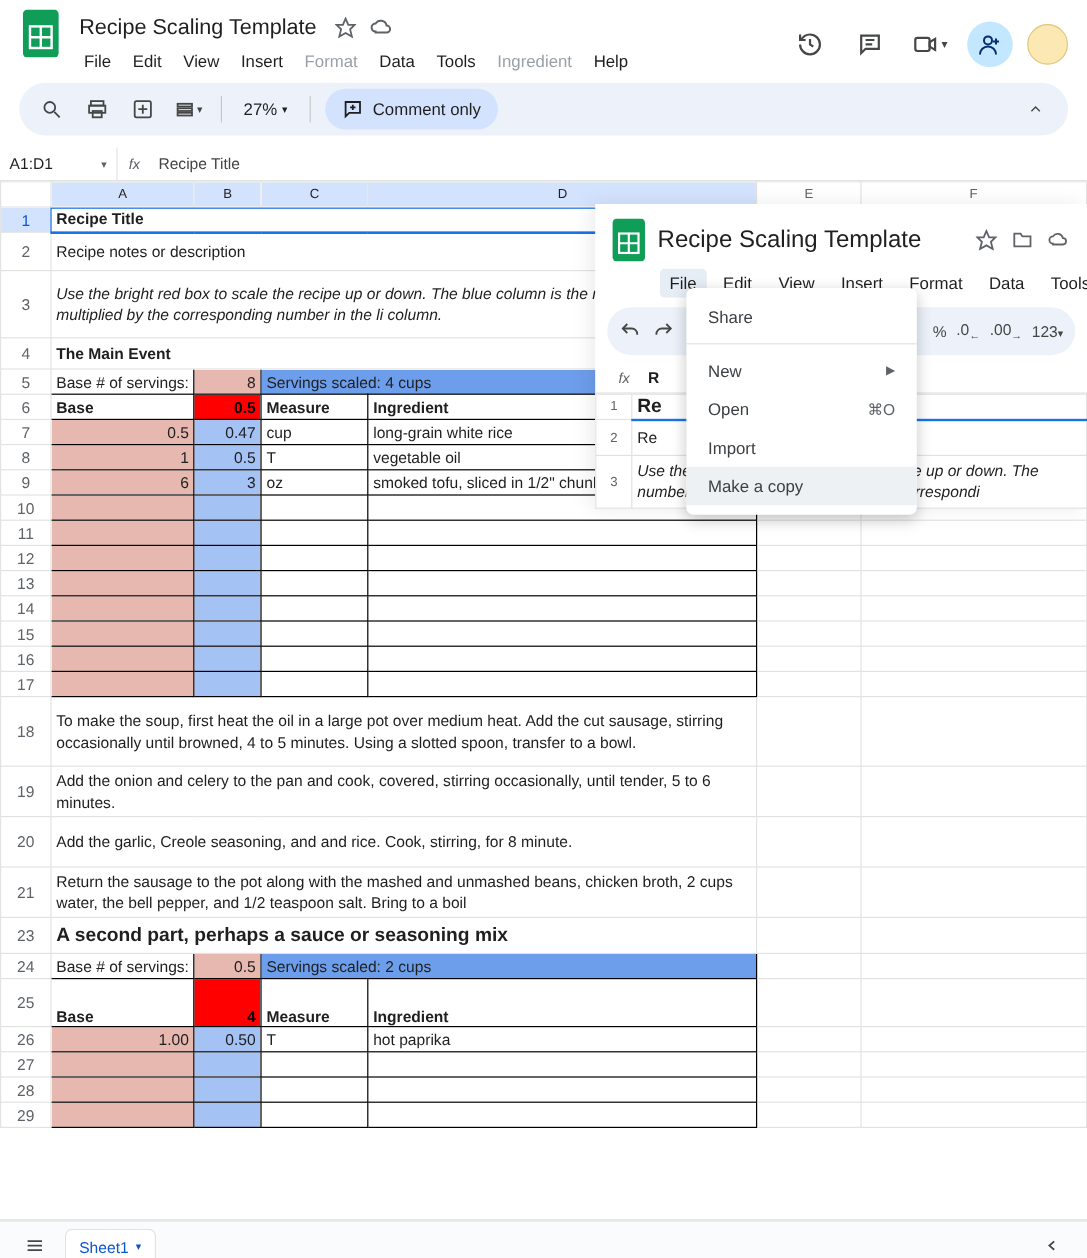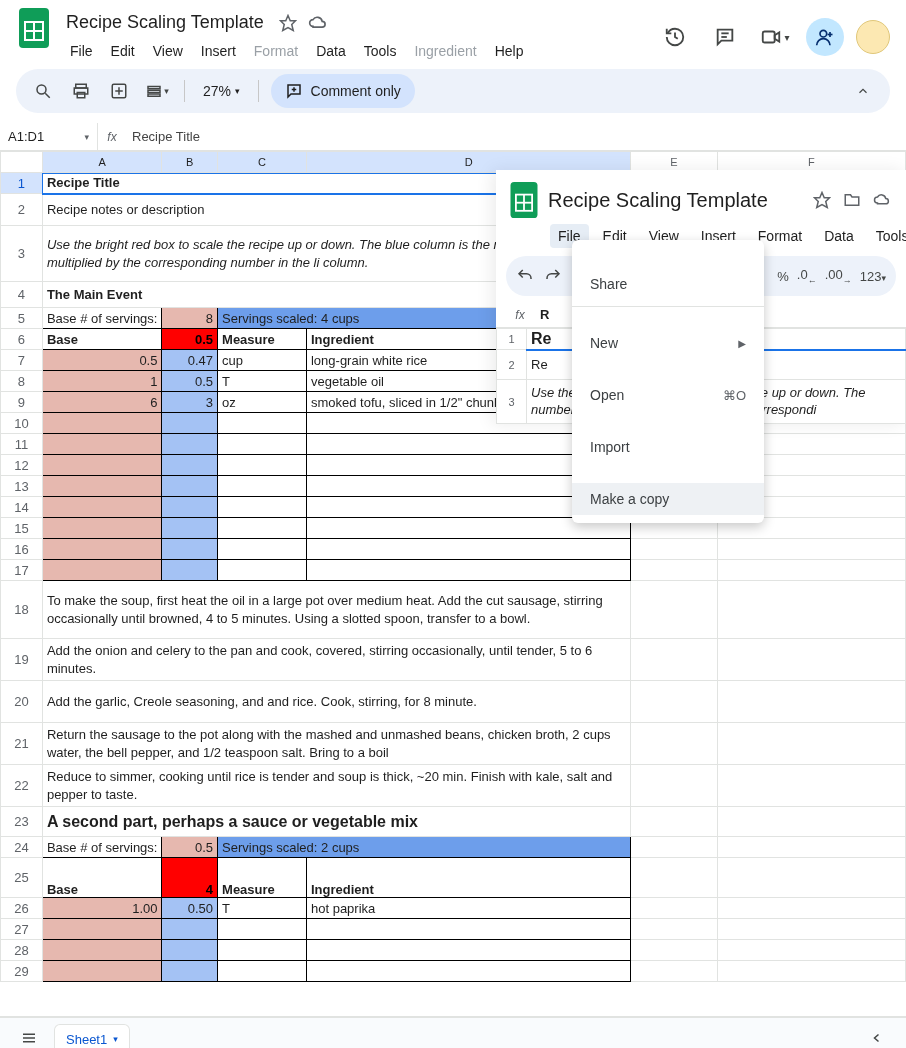--- a/index.html
+++ b/index.html
@@ -77,21 +77,21 @@
 .ov-tool-right { display: flex; gap: 8px; align-items: center; font-size: 13px; }
 .ov-fxrow { display: flex; align-items: center; height: 26px; border-bottom: 1px solid #e1e3e1; padding-left: 10px; }
 .ov-grid { border-collapse: collapse; table-layout: fixed; width: 100%; }
 .ov-grid td, .ov-grid th { border: 1px solid #e1e3e1; height: 21px; font-size: 13px; padding: 0 4px; }
 .ov-grid .row-head { width: 30px; text-align: center; background: #fff; color: #5f6368; font-size: 11px; }
 .ov-grid .big2 { font-size: 16px; font-weight: bold; }
 .ov-grid .ital2 { font-style: italic; white-space: normal; line-height: 1.3; }
 
 
 .dropdown { position: absolute; left: 572px; top: 240px; width: 192px; background: #fff; border-radius: 6px; box-shadow: 0 4px 12px rgba(0,0,0,0.22); padding: 8px 0; z-index: 20; }
-.dd-item { display: flex; align-items: center; justify-content: space-between; padding: 8px 18px; font-size: 14px; color: #3c4043; margin-top: 20px; }
+.dd-item { display: flex; align-items: center; justify-content: space-between; padding: 8px 18px; font-size: 14px; color: #3c4043; }
 .dd-item.hover { background: #eef1f4; }
 .dd-sep { height: 1px; background: #e1e3e1; margin: 6px 0; }
 .arrow-r { font-size: 10px; color: #5f6368; }
 .shortc { color: #5f6368; font-size: 13px; }
 
 svg { display: block; }
 </style>
 </head>
 <body>
 
@@ -401,29 +401,23 @@
           <td colspan="4">Add the garlic, Creole seasoning, and and rice. Cook, stirring, for 8 minute.</td>
           <td></td>
           <td></td>
         </tr>
 <tr class="wrap tall2">
           <td class="row-head">21</td>
           <td colspan="4">Return the sausage to the pot along with the mashed and unmashed beans, chicken broth, 2 cups water, the bell pepper, and 1/2 teaspoon salt. Bring to a boil</td>
           <td></td>
           <td></td>
         </tr>
-<tr class="wrap tall2">
-          <td class="row-head">22</td>
-          <td colspan="4">Reduce to simmer, cooking until rice is tender and soup is thick, ~20 min. Finish with kale, salt and pepper to taste.</td>
-          <td></td>
-          <td></td>
-        </tr>
 <tr style="height:30px">
           <td class="row-head">23</td>
-          <td colspan="4" class="big" style="font-size:16px">A second part, perhaps a sauce or vegetable mix</td>
+          <td colspan="4" class="big" style="font-size:16px">A second part, perhaps a sauce or seasoning mix</td>
           <td></td>
           <td></td>
         </tr>
 <tr class="black-border">
           <td class="row-head">24</td>
           <td>Base # of servings:</td>
           <td class="salmon num">0.5</td>
           <td colspan="2" class="blue2">Servings scaled: 2 cups</td>
           <td style="border:1px solid #e1e3e1 !important"></td>
           <td style="border:1px solid #e1e3e1 !important"></td>

